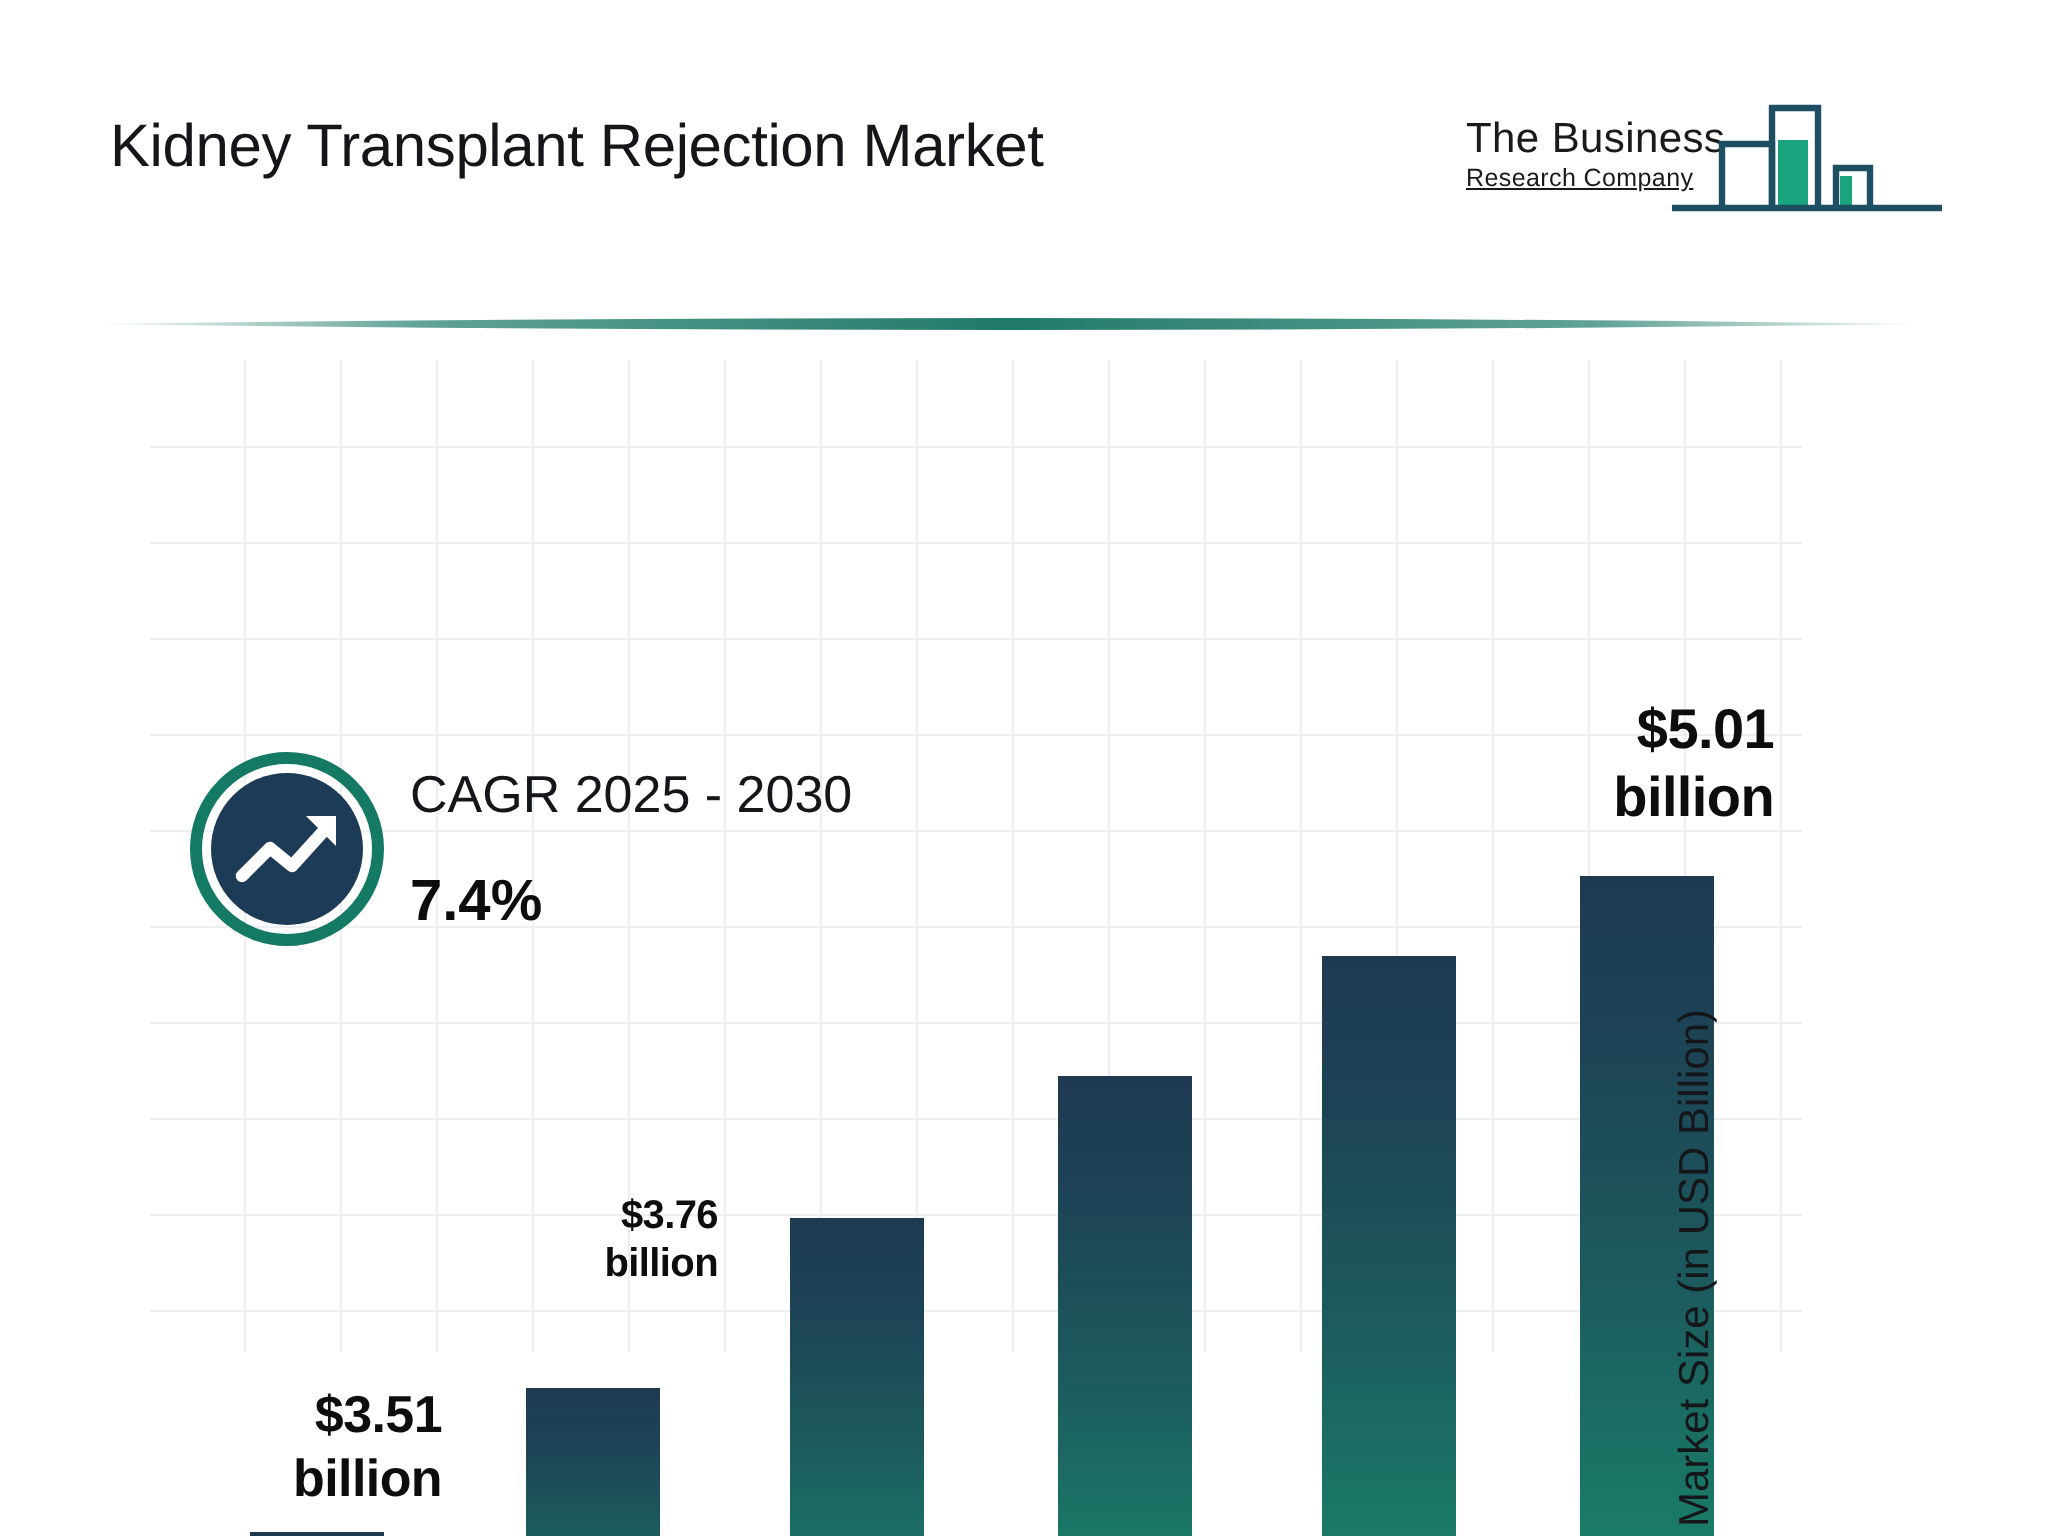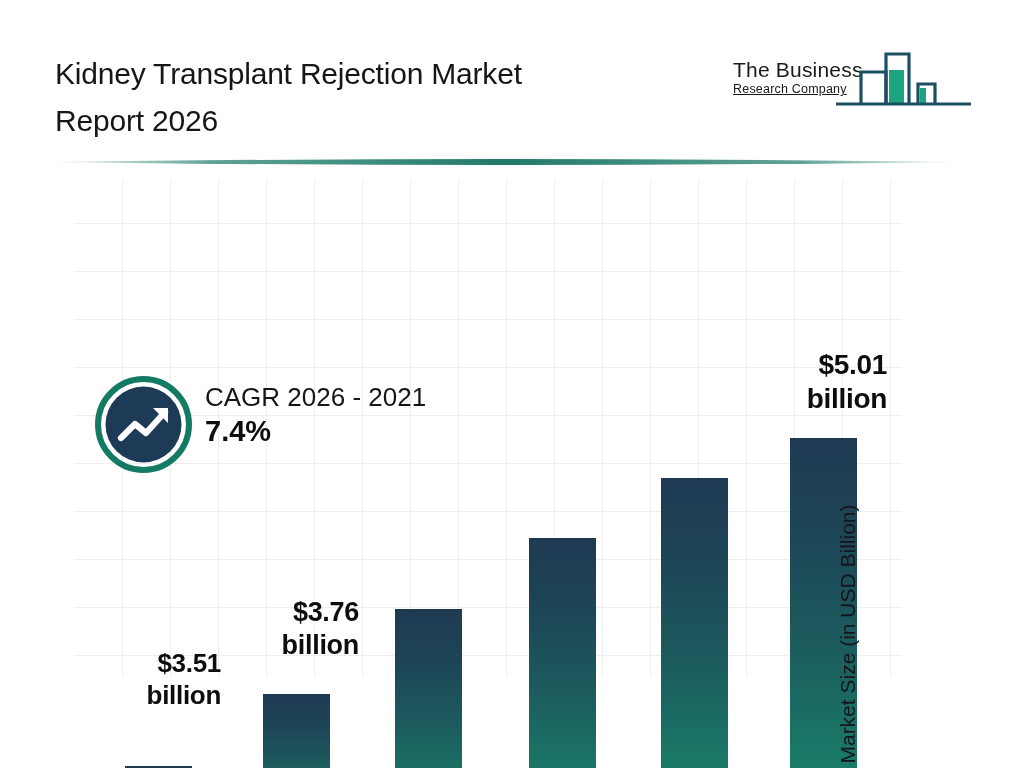--- a/index.html
+++ b/index.html
@@ -172,37 +172,36 @@
   #cagr-range {
     display: block;
     font-size: 26px;
     line-height: 34px;
     font-weight: 400;
     color: #15161a;
     white-space: nowrap;
   }
   #cagr-value {
     display: block;
-    margin-top: 0;
+    margin-top: 20px;
     font-size: 29px;
     line-height: 34px;
     font-weight: 700;
     color: #0d0d0d;
   }
 </style>
 </head>
 <body>
 
 <div id="page">
 
   <div id="header">
 
     <div id="title">
       <span class="tline">Kidney Transplant Rejection Market</span>
-      <span class="tline">Report 2026</span>
     </div>
 
     <div id="logo">
       <div id="logo-wordmark">
         <span id="logo-line1">The Business</span>
         <span id="logo-line2">Research Company</span>
       </div>
       <svg id="logo-mark" viewBox="0 0 145 92">
 
         <polyline points="55,72 55,22 78,22 78,72" fill="none" stroke="#1d4f63" stroke-width="3.2"></polyline>
@@ -238,44 +237,44 @@
       <div id="grid"></div>
     </div>
 
     <div class="bar" style="left:125px; width:67px; height:65px; top:598px;"></div>
     <div class="bar" style="left:263px; width:67px; height:137px; top:526px;"></div>
     <div class="bar" style="left:395px; width:67px; height:222px; top:441px;"></div>
     <div class="bar" style="left:529px; width:67px; height:293px; top:370px;"></div>
     <div class="bar" style="left:661px; width:67px; height:353px; top:310px;"></div>
     <div class="bar" style="left:790px; width:67px; height:393px; top:270px;"></div>
 
-    <div class="bar-value" style="left:96px; top:480px; width:125px; font-size:26px;">
+    <div class="bar-value" style="left:96px; top:524px; width:125px; font-size:26px;">
       <span class="vline">$3.51</span>
       <span class="vline">billion</span>
     </div>
 
-    <div class="bar-value" style="left:234px; top:428px; width:125px; font-size:27px;">
+    <div class="bar-value" style="left:234px; top:428px; width:125px; font-size:20px;">
       <span class="vline">$3.76</span>
       <span class="vline">billion</span>
     </div>
 
     <div class="bar-value" style="left:762px; top:180px; width:125px; font-size:28px;">
       <span class="vline">$5.01</span>
       <span class="vline">billion</span>
     </div>
 
     <div id="ylabel">Market Size (in USD Billion)</div>
 
     <div id="cagr">
       <svg id="cagr-circle" viewBox="0 0 97 97">
         <circle cx="48.5" cy="48.5" r="45.5" fill="none" stroke="#157a64" stroke-width="6"></circle>
         <circle cx="48.5" cy="48.5" r="38" fill="#1d3a57"></circle>
         <polyline points="26,62 40,48 51,57 70,36" fill="none" stroke="#ffffff" stroke-width="6.2" stroke-linecap="round" stroke-linejoin="round"></polyline>
         <polygon points="58,32 73,32 73,47" fill="#ffffff"></polygon>
       </svg>
       <div id="cagr-text">
-        <span id="cagr-range">CAGR 2026 - 2021</span>
+        <span id="cagr-range">CAGR 2025 - 2030</span>
         <span id="cagr-value">7.4%</span>
       </div>
     </div>
 
   </div>
 </div>
 
 </body></html>

